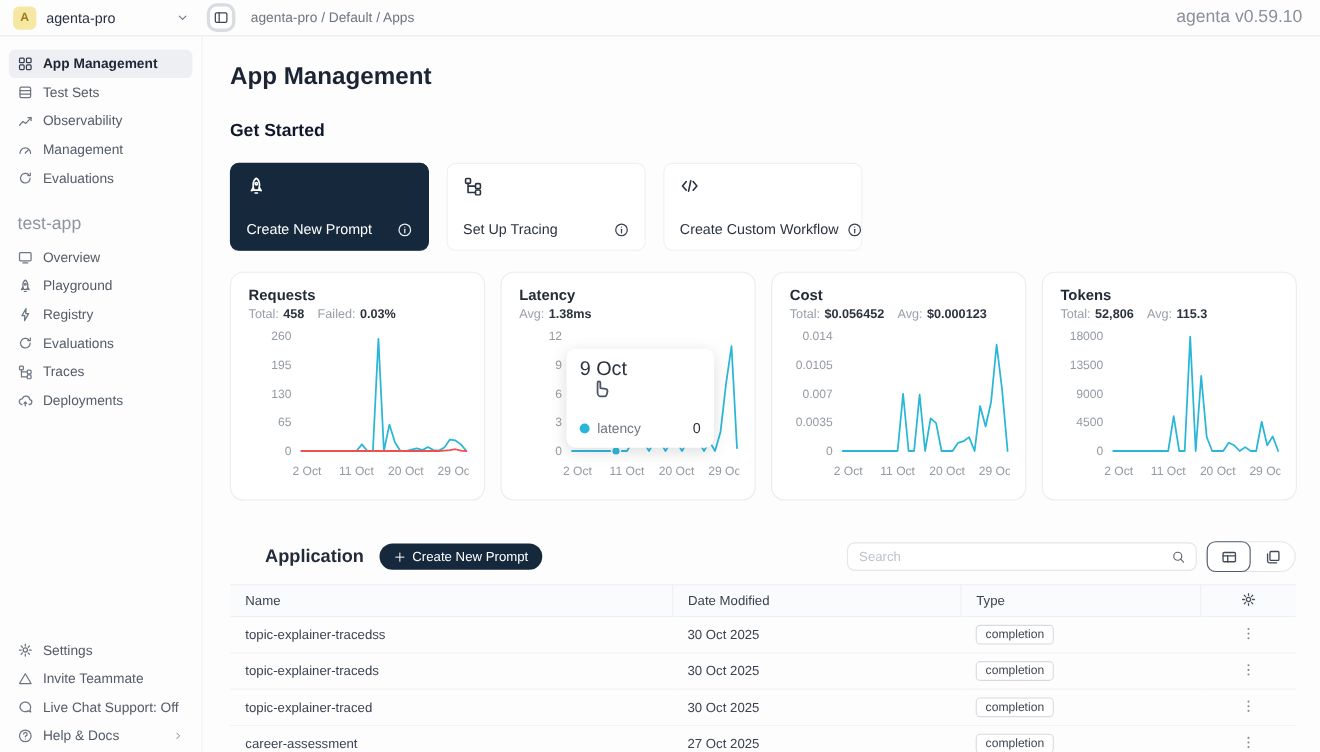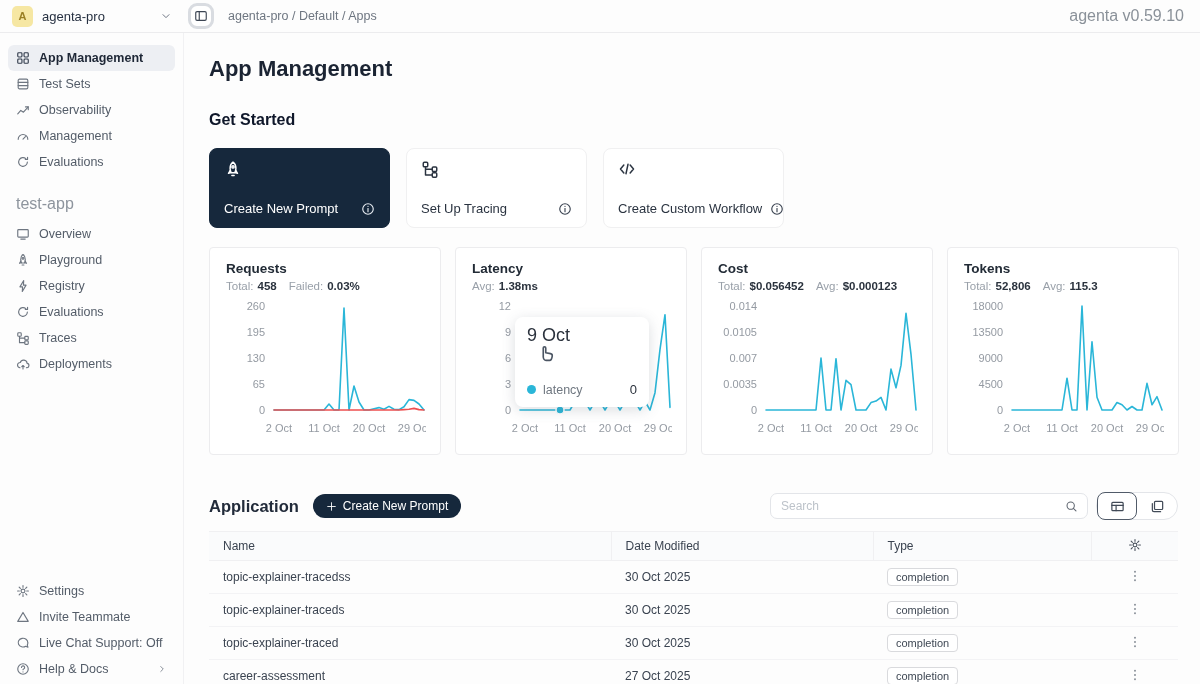--- a/index.html
+++ b/index.html
@@ -46,38 +46,38 @@
   .gs-card.dark { background:#16283c; border-color:#16283c; }
   .gs-icon { width:18px; height:18px; color:#2a3340; }
   .gs-card.dark .gs-icon { color:#fff; }
   .gs-bottom { display:flex; align-items:center; justify-content:space-between; gap:8px; }
   .gs-label { font-size:13px; font-weight:500; color:#2a3340; white-space:nowrap; }
   .gs-card.dark .gs-label { color:#fff; }
   .info-ic { width:14px; height:14px; color:#394250; flex-shrink:0; cursor:pointer; }
   .gs-card.dark .info-ic { color:#e8edf3; }
 
   .stats-row { display:flex; gap:14px; margin-top:19px; position:relative; }
-  .stat-card { width:232px; height:208px; background:#fff; border:1px solid #ececee; border-radius:4px;
+  .stat-card { width:232px; height:208px; background:#fff; border:1px solid #ececee; border-radius:12px;
                padding:13px 16px; }
   .stat-title { font-size:13.5px; font-weight:600; color:#222b36; }
   .stat-sub { margin-top:4px; font-size:11.5px; color:#99a0a9; display:flex; gap:12px; }
   .stat-sub b { color:#2b333e; font-weight:700; margin-left:4px; }
   .stat-chart { margin-top:6px; width:200px; height:140px; }
 
   .tooltip { position:absolute; left:306px; top:70px; width:134px; background:#fff; border-radius:8px;
              box-shadow:0 3px 14px rgba(80,90,105,.20); padding:8px 12px 10px; z-index:5; }
   .tt-date { font-size:18px; font-weight:500; color:#2b323d; }
   .tt-row { display:flex; align-items:center; margin-top:36px; gap:7px; }
   .tt-dot { width:9px; height:9px; border-radius:50%; background:#2ab6d8; }
   .tt-label { font-size:12.5px; color:#6f7780; }
   .tt-val { margin-left:auto; font-size:13px; font-weight:500; color:#2b323d; }
   .tt-cursor { position:absolute; left:22px; top:27px; width:20px; height:20px; }
 
   .app-row { display:flex; align-items:center; margin-top:37px; }
-  .app-title { font-size:16.5px; font-weight:600; color:#222b3a; }
+  .app-title { font-size:16.5px; font-weight:600; color:#222b3a;margin-left:32px; }
   .create-btn { margin-left:14px; height:24px; background:#16283c; border:none; border-radius:12px; color:#fff;
                 font-size:12px; display:flex; align-items:center; gap:6px; padding:0 13px; cursor:pointer;
                 font-family:inherit; }
   .btn-plus { width:11px; height:11px; color:#fff; }
   .app-right { margin-left:auto; display:flex; align-items:center; gap:8px;padding-left:16px; }
   .search-box { width:318px; height:26px; border:1px solid #e3e5e9; border-radius:7px; background:#fff;
                 display:flex; align-items:center; padding:0 9px 0 10px; }
   .search-box input { flex:1; border:none; outline:none; font-size:12px; color:#333; background:transparent;
                       font-family:inherit; }
   .search-box input::placeholder { color:#bdc3ca; }

